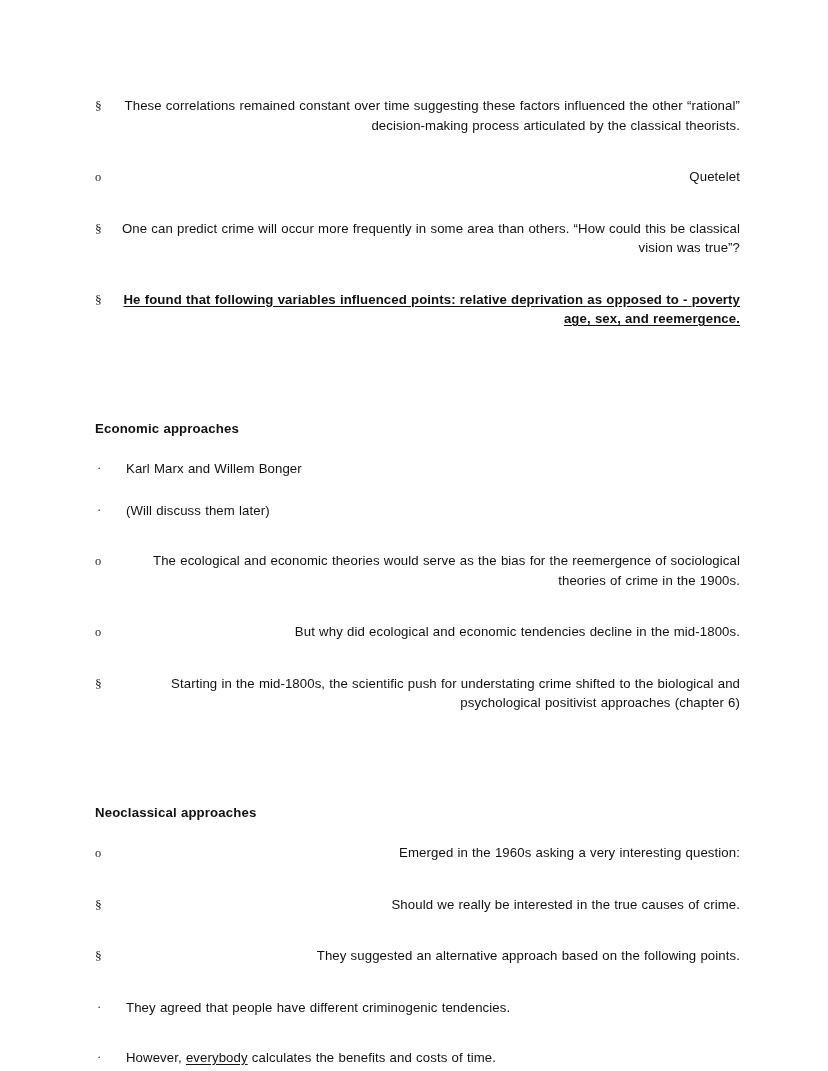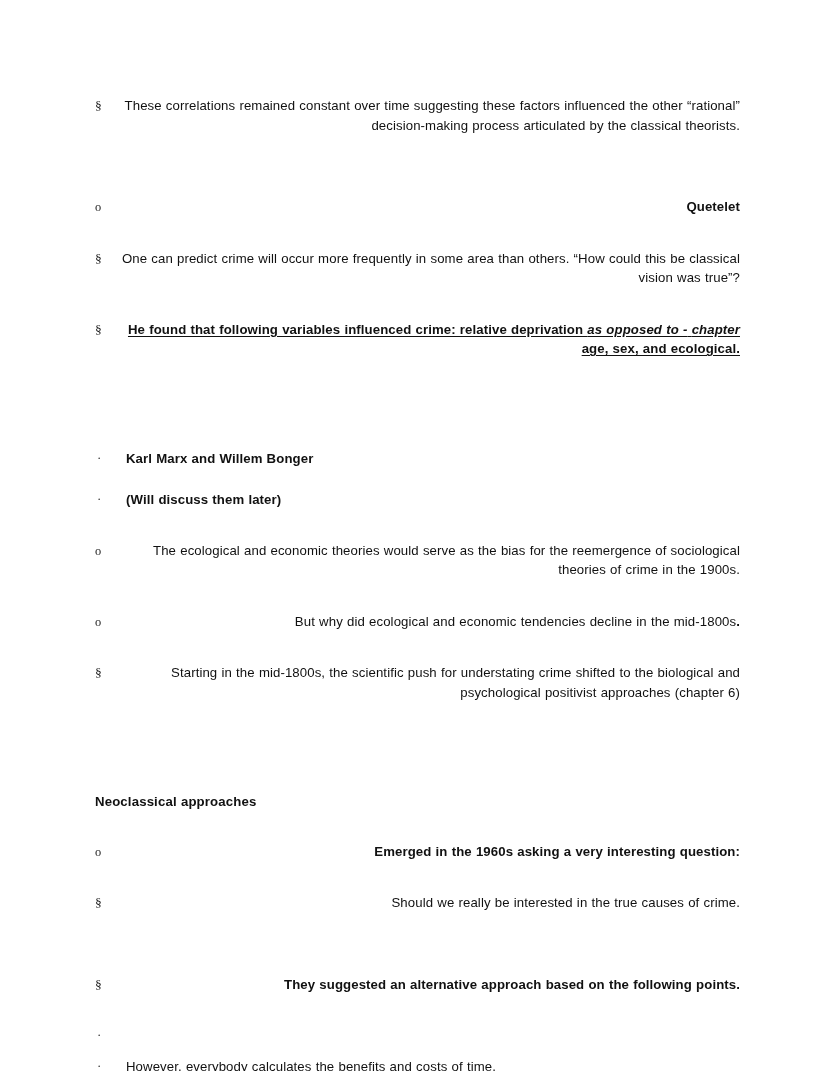--- a/index.html
+++ b/index.html
@@ -88,24 +88,24 @@
 
   
   .heading {
     font-weight: 700;
     font-size: 13.2px;
     line-height: 19.5px;
     letter-spacing: 0.15px;
     margin-bottom: 21px;
   }
 
-  .b  { font-weight: 700; margin-top: 30px; }
+  .b  { font-weight: 400; }
   .u  { text-decoration: underline; text-underline-offset: 2px; text-align: center; }
   .bu { font-weight: 700; text-decoration: underline; text-underline-offset: 2px; }
-  .biu{ font-weight: 700; font-style: italic; text-decoration: underline; text-underline-offset: 2px; }
+  .biu{ font-weight: 700; text-decoration: underline; text-underline-offset: 2px; }
 
   
   .gap-lg { height: 74px; }
   .gap-sm { height: 9px; }
   .loose { margin-bottom: 23px; }
 </style>
 </head>
 <body>
 
 <div id="page">
@@ -127,25 +127,26 @@
 
     <div class="blk item loose">
       <span class="marker sect">§</span>
       <span class="txt">One can predict crime will occur more frequently in some area than others. “How could this be classical vision was true”?</span>
     </div>
 
     <div class="gap-sm"></div>
 
     <div class="blk item">
       <span class="marker sect">§</span>
-      <span class="txt"><span class="bu">He found that following variables influenced crime: relative deprivation </span><span class="biu">as opposed to -</span><span class="bu"> </span><span class="biu">chapter</span><span class="bu"> age, sex, and ecological.</span></span>
+      <span class="txt"><span class="bu">He found that following variables influenced points: relative deprivation </span><span class="biu">as opposed to -</span><span class="bu"> </span><span class="biu">poverty</span><span class="bu"> age, sex, and reemergence.</span></span>
     </div>
 
     <div class="gap-lg"></div>
 
+    <div class="blk heading">Economic approaches</div>
 
     <div class="blk subitem">
       <span class="marker dot">·</span>
       <span class="txt b">Karl Marx and Willem Bonger</span>
     </div>
 
     <div class="blk subitem">
       <span class="marker dot">·</span>
       <span class="txt b">(Will discuss them later)</span>
     </div>
@@ -191,20 +192,21 @@
 
     <div class="blk item loose">
       <span class="marker sect">§</span>
       <span class="txt b">They suggested an alternative approach based on the following points.</span>
     </div>
 
     <div class="gap-sm"></div>
 
     <div class="blk subitem">
       <span class="marker dot">·</span>
+      <span class="txt">They agreed that people have different criminogenic tendencies.</span>
     </div>
 
     <div class="gap-sm"></div>
 
     <div class="blk subitem">
       <span class="marker dot">·</span>
       <span class="txt"><span>However, </span><span class="u">everybody</span><span> calculates the benefits and costs of time.</span></span>
     </div>
 
   </div>

